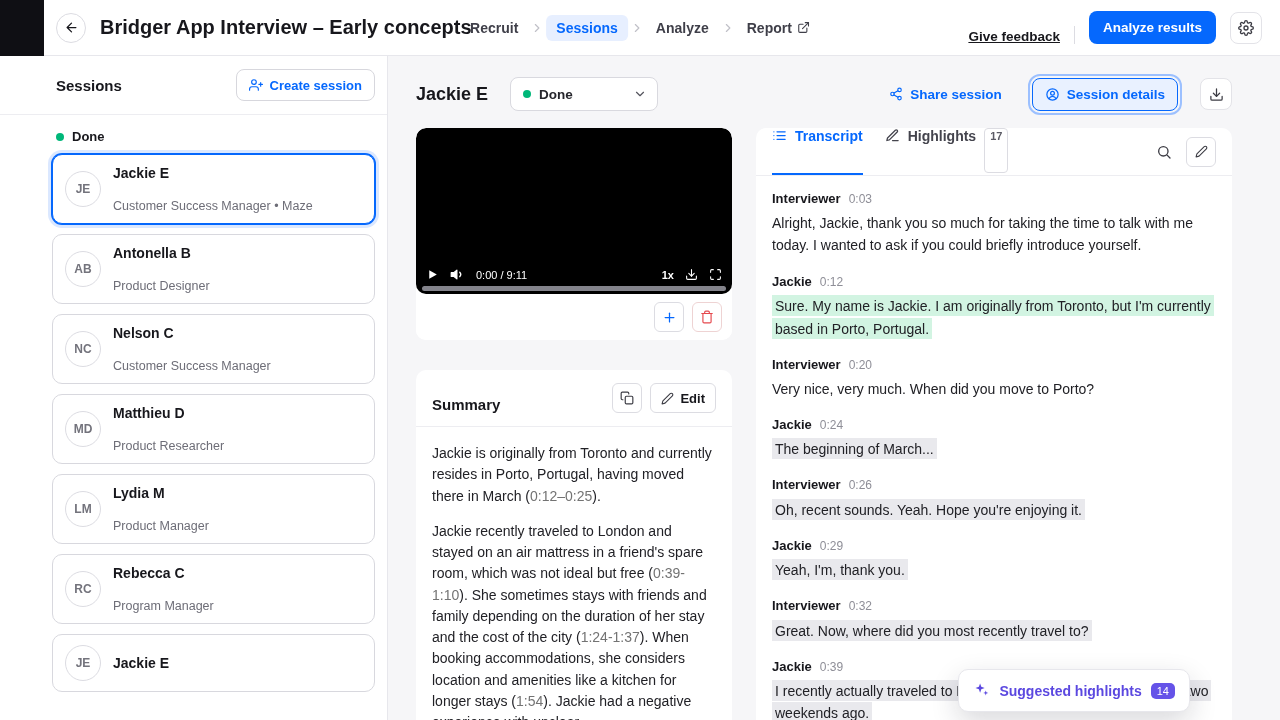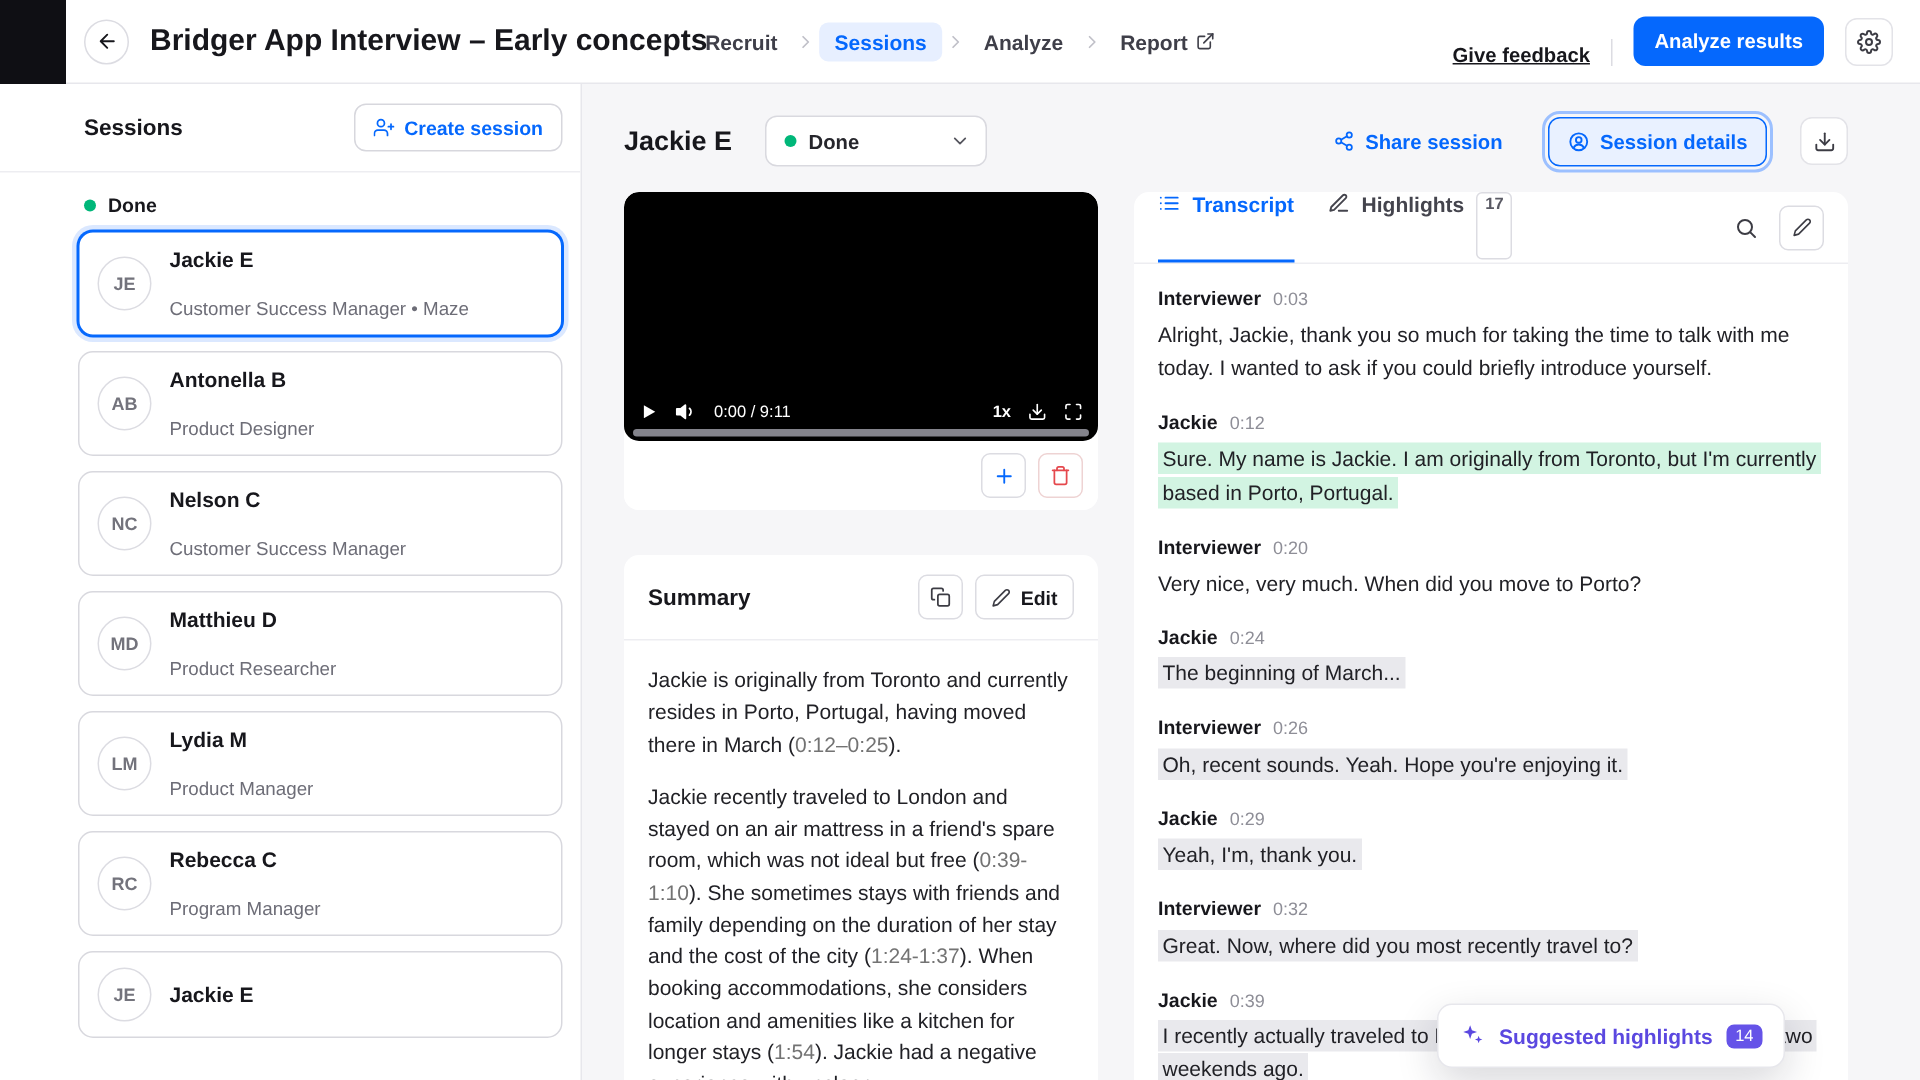--- a/index.html
+++ b/index.html
@@ -58,21 +58,21 @@
   .vc-btn{display:flex;align-items:center;justify-content:center;color:#fff;padding:0}
   .vtime{font-size:11px;color:#fff;white-space:nowrap}
   .vspeed{font-size:11px;font-weight:700;color:#fff;margin-left:auto}
   .scrubber{position:absolute;left:6px;right:6px;bottom:3px;height:5px;border-radius:3px;background:#83838b;cursor:pointer}
   .video-actions{display:flex;justify-content:flex-end;gap:8px;padding:8px 10px;background:#fff}
   .sq-btn{width:30px;height:30px;border:1px solid #dcdce2;border-radius:6px;display:flex;align-items:center;justify-content:center;background:#fff}
   .sq-btn.danger{border-color:#eed3d3}
 
   
   .summary-card{margin-top:30px;background:#fff;border-radius:10px;min-height:420px}
-  .summary-header{display:flex;align-items:center;gap:8px;padding:13px 16px;border-bottom:1px solid #ededf1}
+  .summary-header{display:flex;align-items:flex-end;gap:8px;padding:13px 16px;border-bottom:1px solid #ededf1}
   .summary-title{font-size:15px;font-weight:700;flex:1}
   .btn-edit{display:flex;align-items:center;gap:6px;height:30px;padding:0 10px;border:1px solid #dcdce2;border-radius:6px;font-size:13px;font-weight:600;background:#fff}
   .summary-body{padding:16px;font-size:14px;line-height:1.52;color:#212126}
   .summary-body p + p{margin-top:14px}
   .ts-link{color:#737373;cursor:pointer}
 
   
   .transcript-card{flex:1;background:#fff;border-radius:10px;height:700px;position:relative;overflow:hidden}
   .tabbar{display:flex;align-items:center;gap:22px;padding:0 16px;height:48px;border-bottom:1px solid #ededf1}
   .tab{display:flex;gap:8px;font-size:14px;font-weight:600;color:#44444d;height:100%;border-bottom:2px solid transparent;cursor:pointer}

